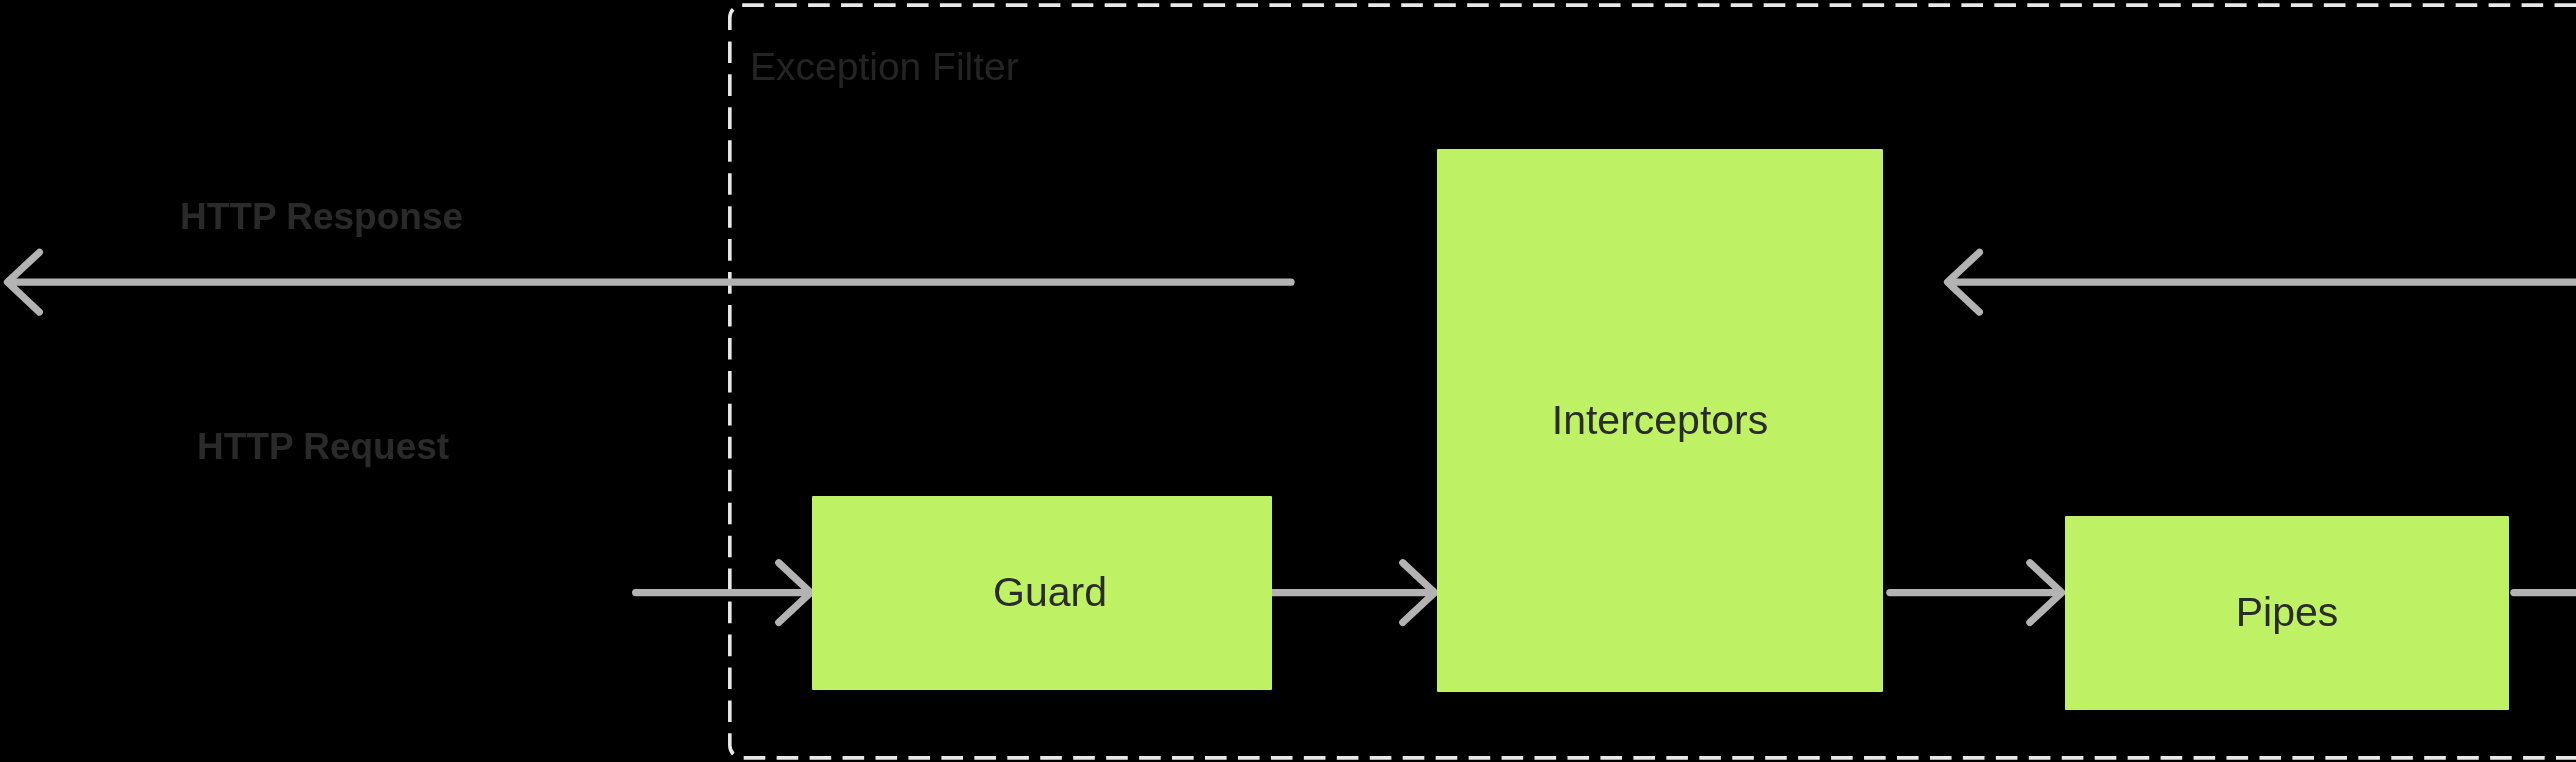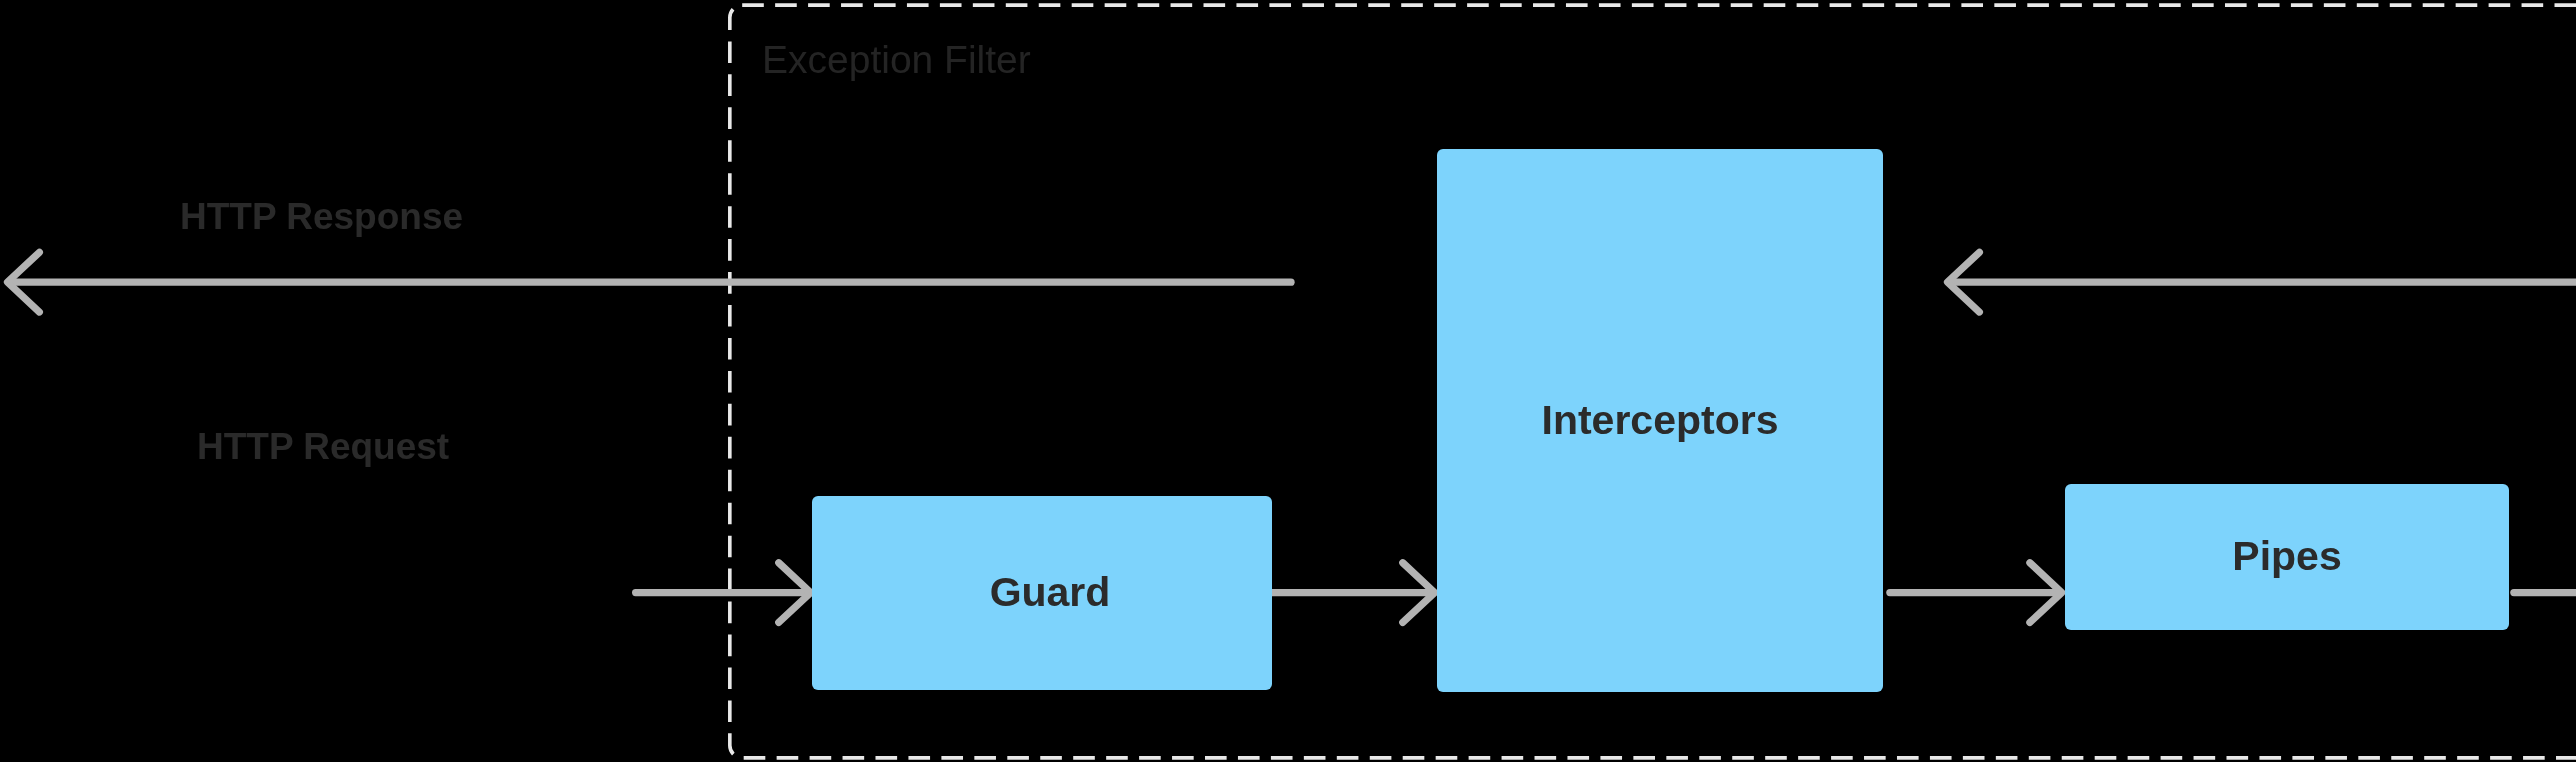--- a/index.html
+++ b/index.html
@@ -15,51 +15,49 @@
   .outer-label{
     position:absolute;
     font-weight:700;
     font-size:37px;
     line-height:1;
     color:#2a2a2a;
     white-space:nowrap;
   }
   #exception-filter-label{
     position:absolute;
-    left:750px;top:40px;
+    left:750px;top:47px;
     font-size:39px;
     font-weight:500;
     line-height:1;
     color:#242424;
     white-space:nowrap;
-    margin-left:12px;
   }
   #http-response-label{left:180px;top:198px;}
   #http-request-label{left:197px;top:428px;}
 
   .node{
     position:absolute;
-    background:#7dd3fc;
-    border-radius:6px;
+    background:#bef264;
+    border-radius:1px;
     display:flex;
     align-items:center;
     justify-content:center;
-    font-weight:bold;
   }
   .node-label{
     font-size:41px;
     line-height:1.2;
     color:#2b2b2b;
     white-space:nowrap;
   }
 
   #node-middleware{left:190px;top:496px;width:440px;height:194px;}
   #node-guard{left:812px;top:496px;width:444px;height:194px;padding-left:16px;}
   #node-interceptors{left:1437px;top:149px;width:446px;height:543px;}
-  #node-pipes{left:2065px;top:484px;width:444px;height:146px;justify-content:center;}
+  #node-pipes{left:2065px;top:516px;width:444px;height:194px;justify-content:center;}
 </style>
 </head>
 <body>
 
 <div id="stage">
 
   <svg id="wires" viewBox="0 0 6284 1480" xmlns="http://www.w3.org/2000/svg">
 
     <rect x="1415" y="10" width="4862" height="1462" rx="24" fill="none" stroke="#e8e8e8" stroke-width="7" stroke-dasharray="42 22"></rect>
 

